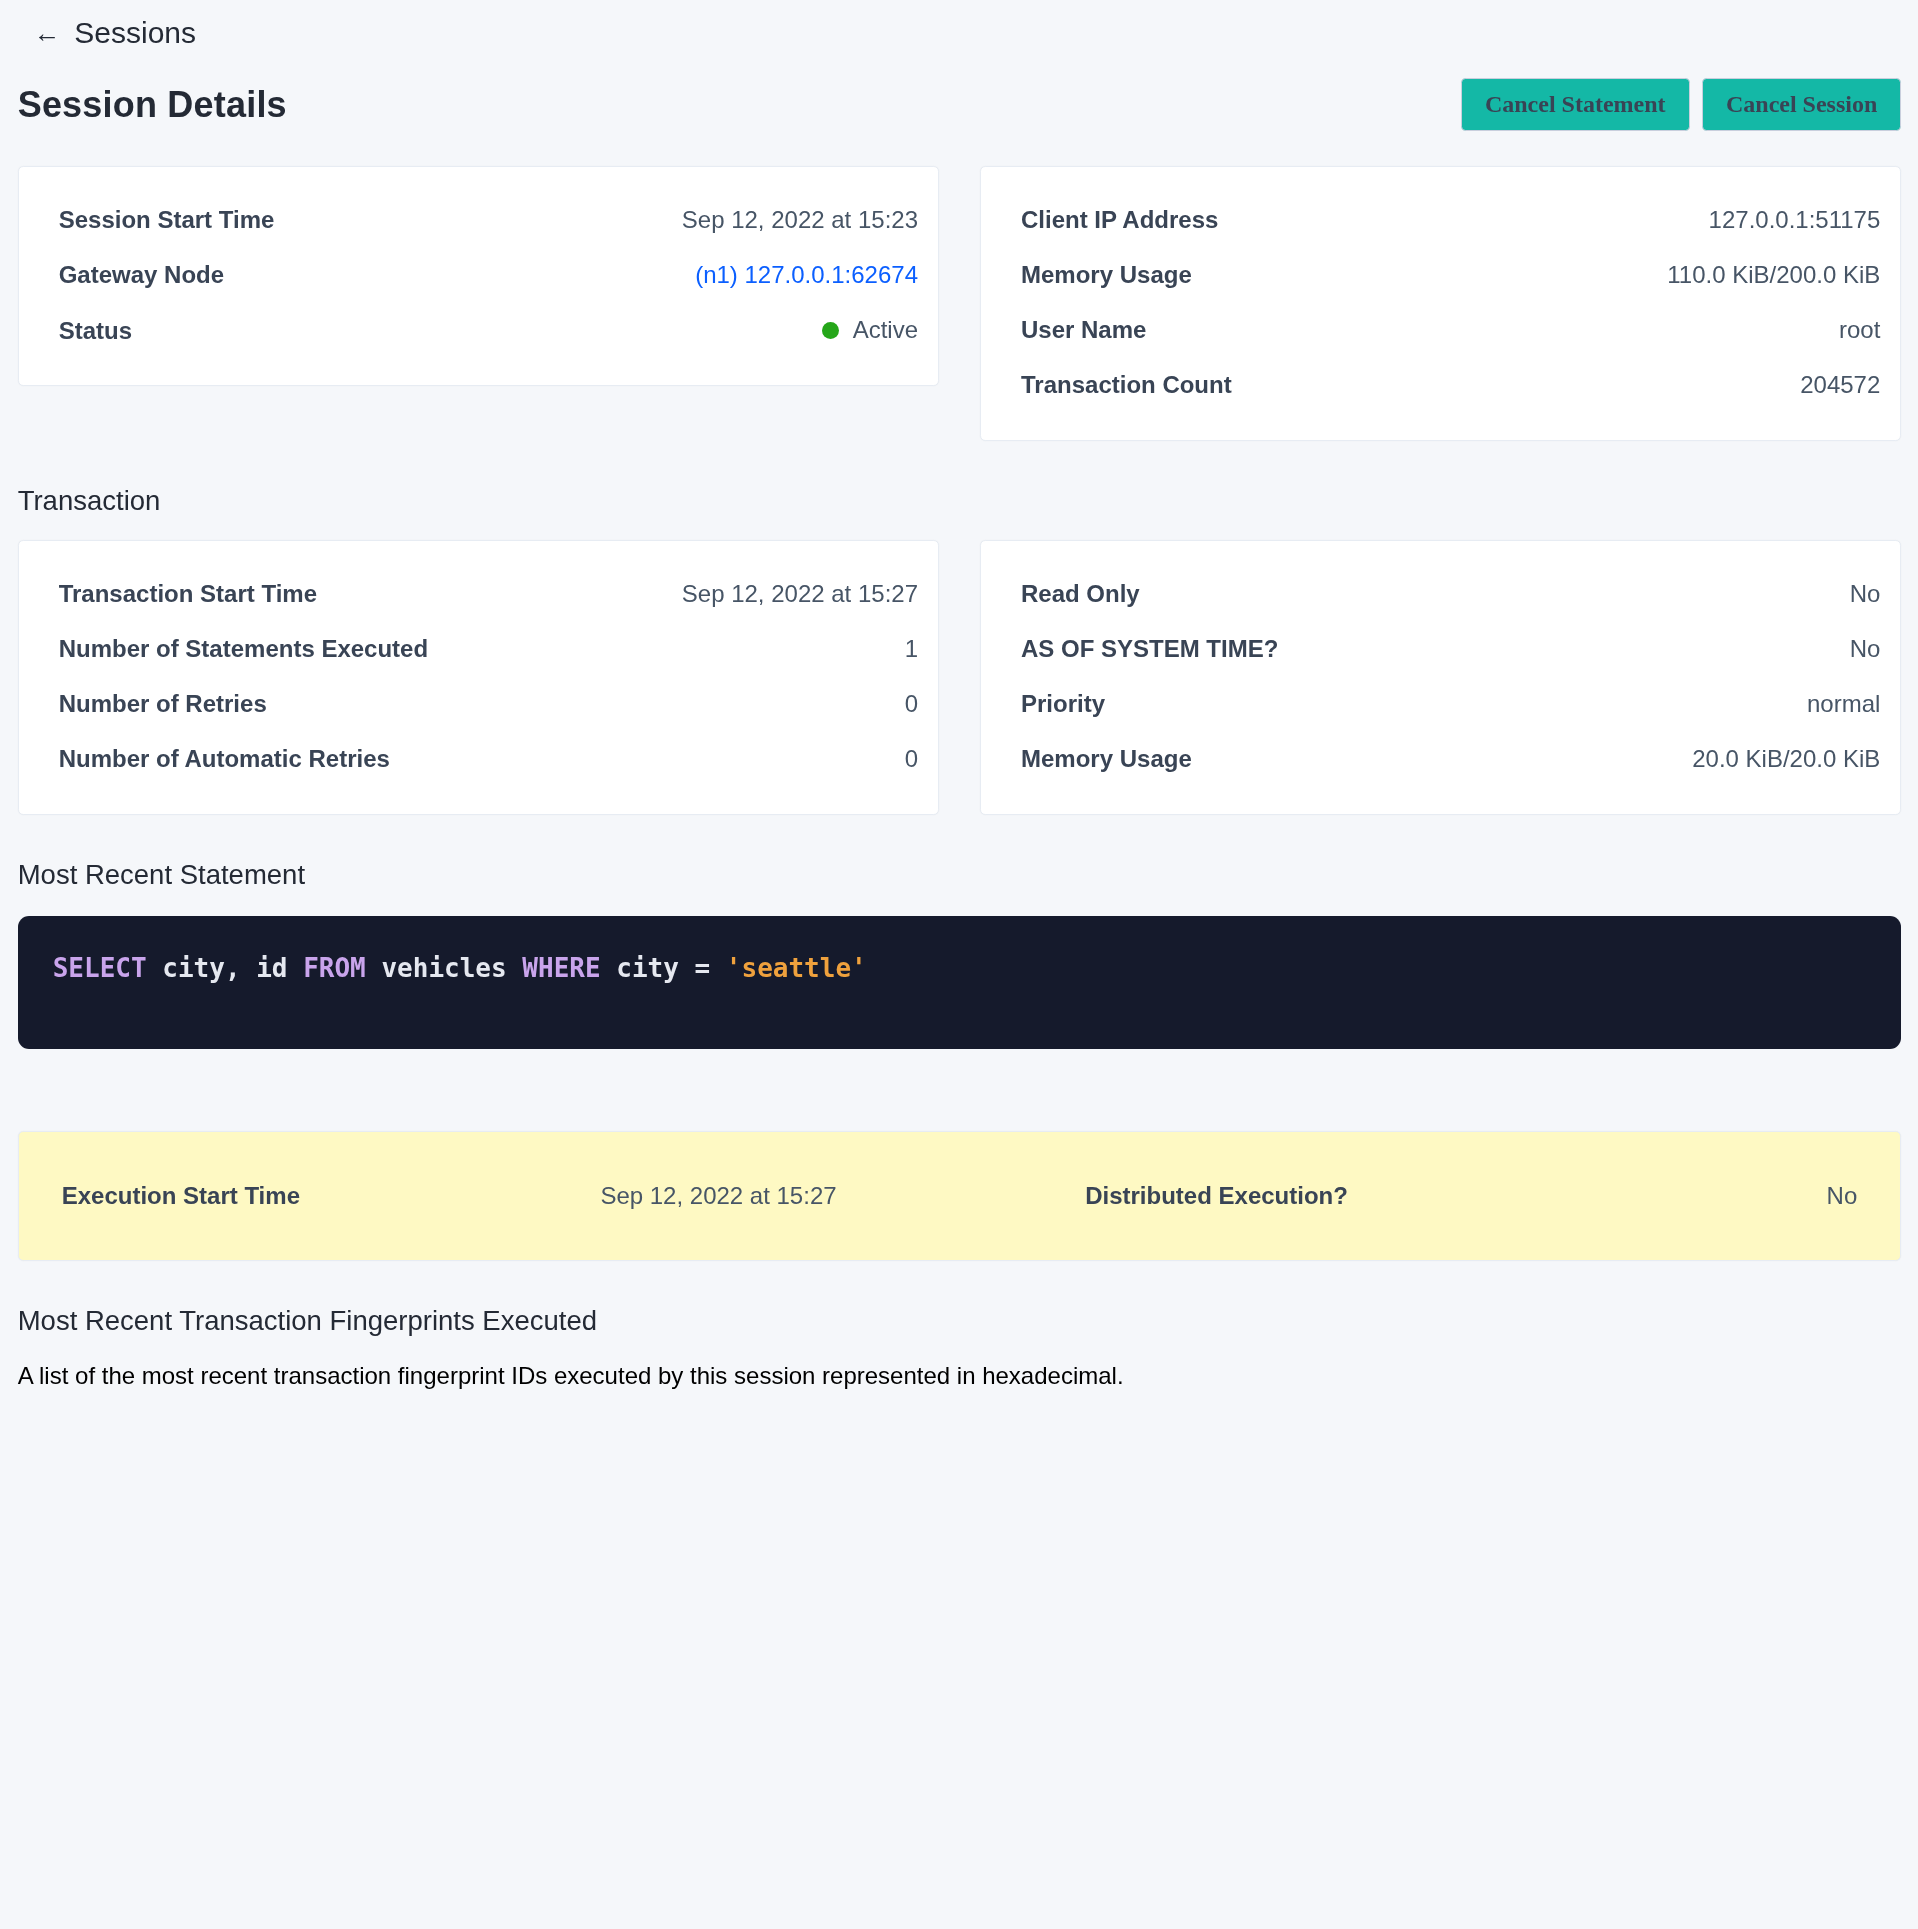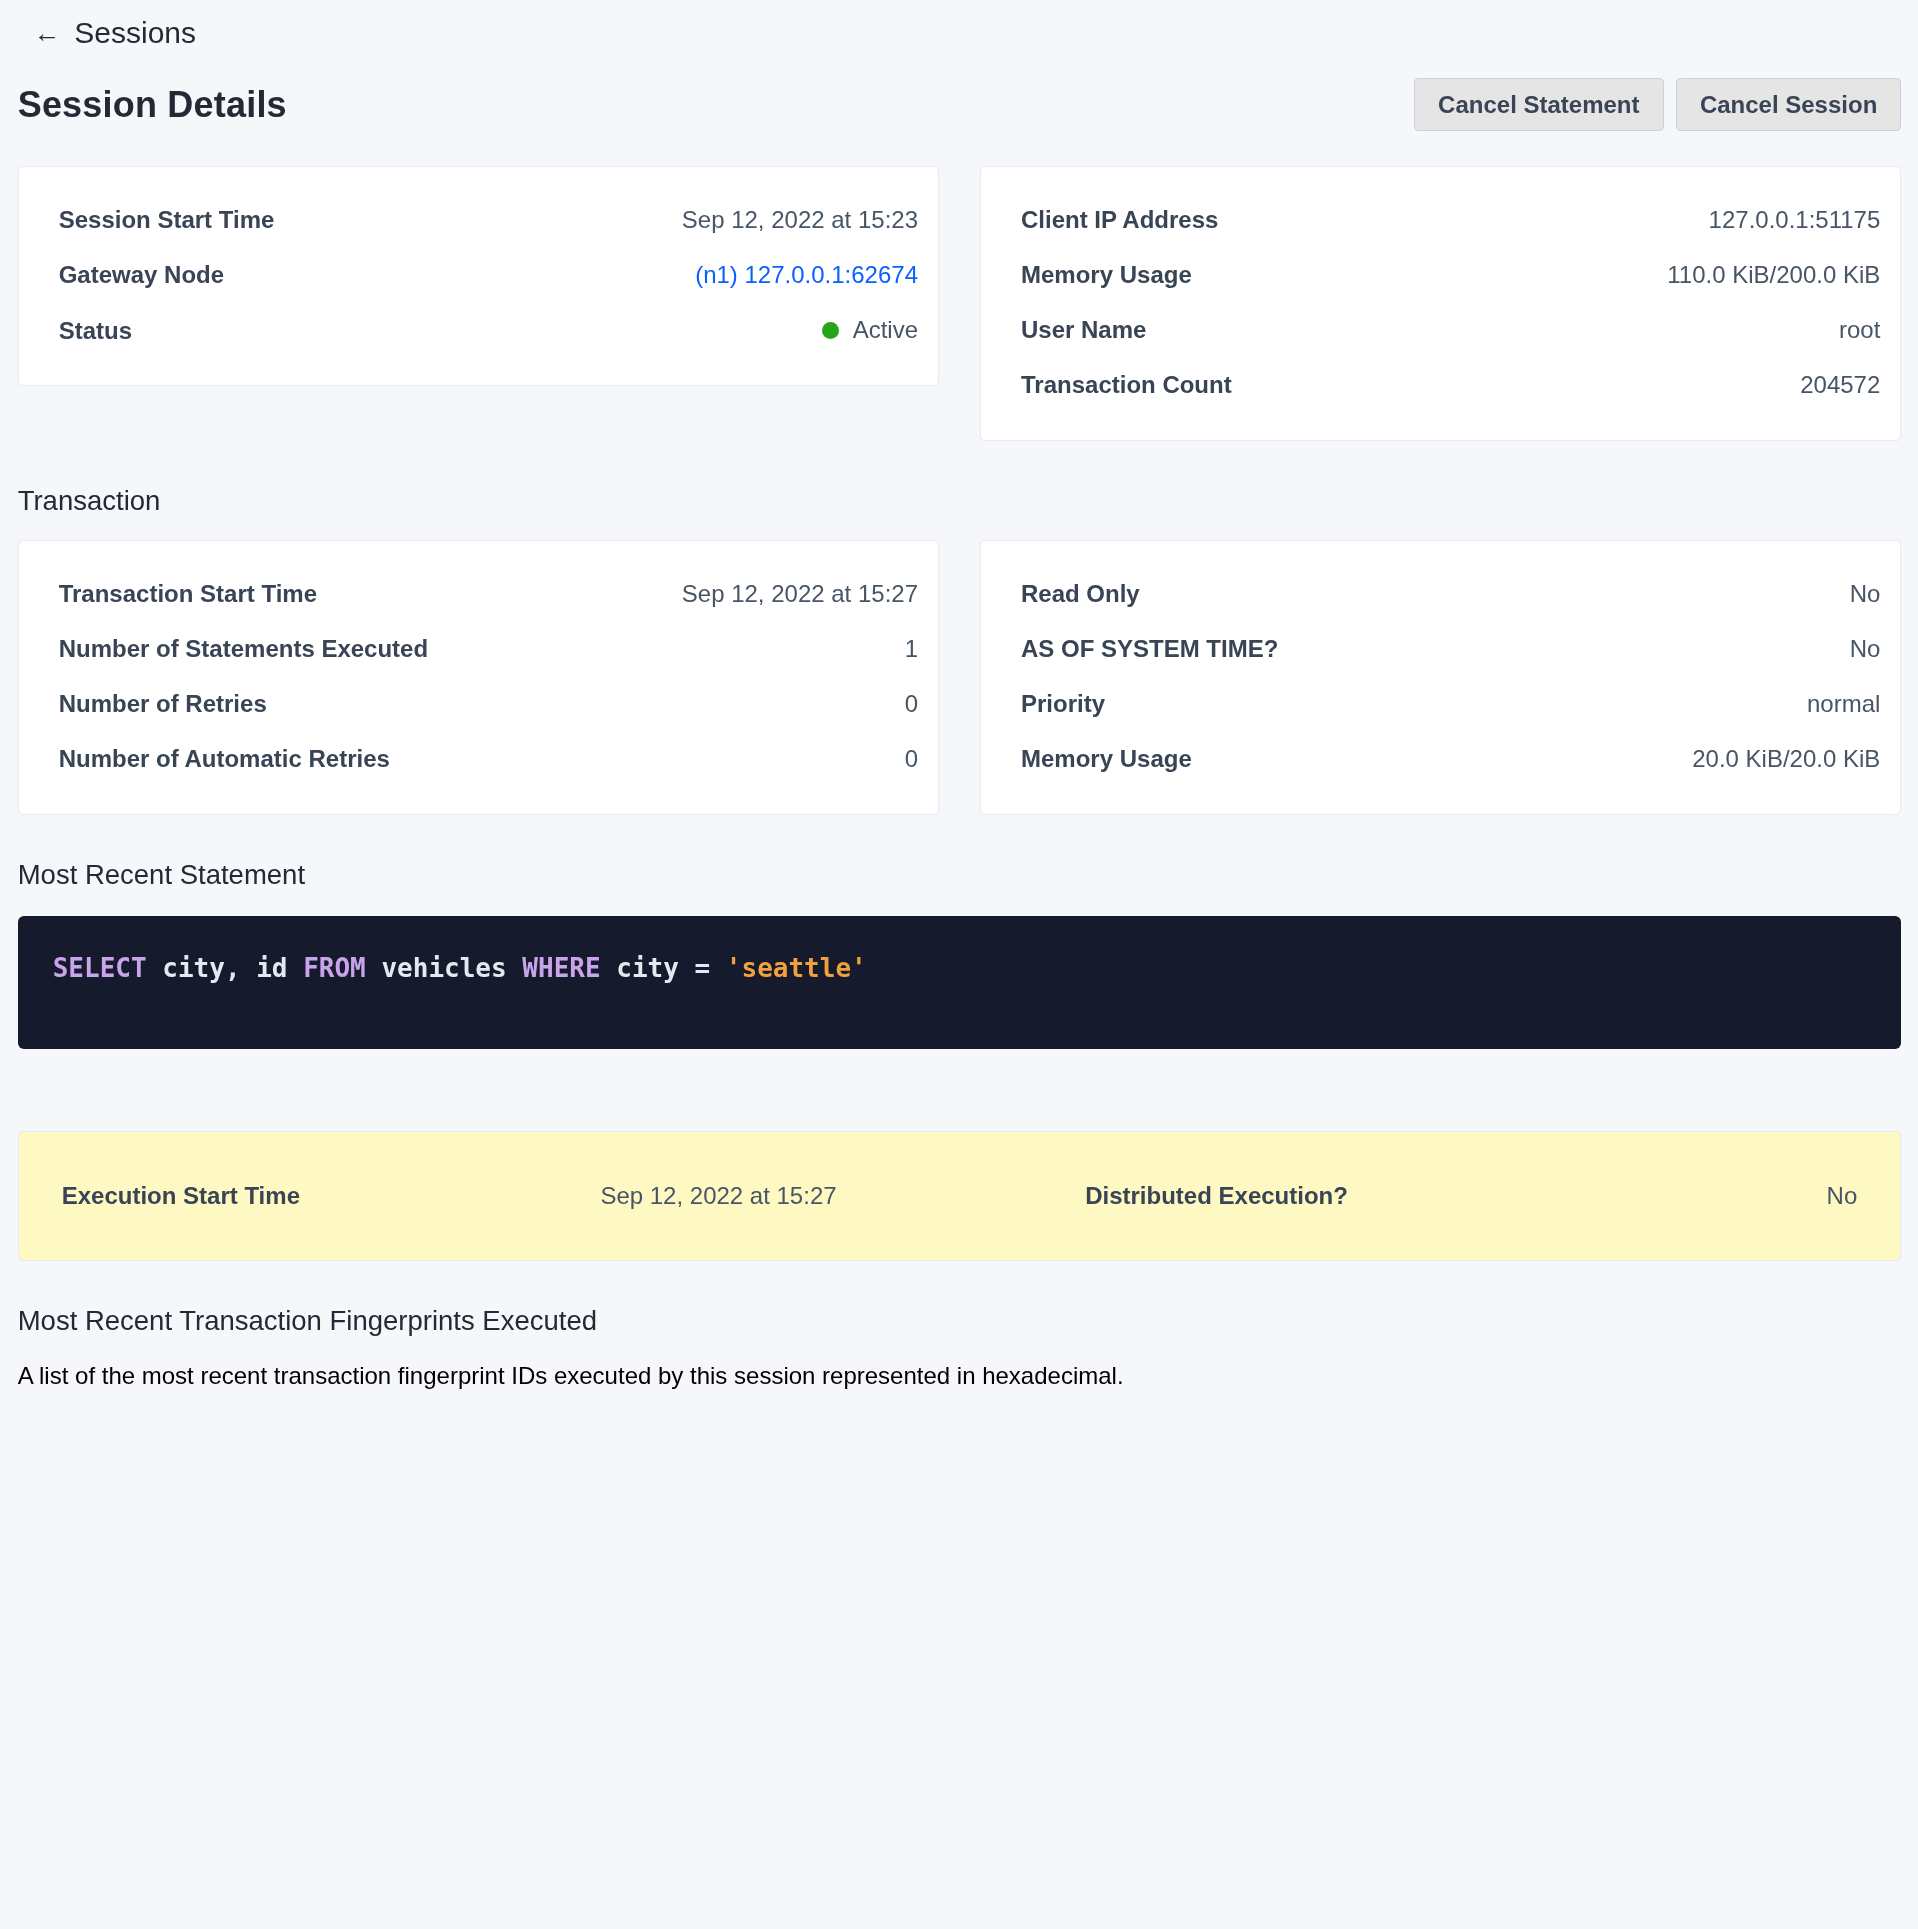--- a/index.html
+++ b/index.html
@@ -14,26 +14,26 @@
   
   .back-nav { display: flex; align-items: center; gap: 14px; padding: 8.9px 16px; }
   .back-arrow { font-size: 26.6px; color: #242A35; line-height: 1; cursor: pointer; }
   .back-link { font-size: 30px; color: #242A35; text-decoration: none; cursor: pointer; }
 
   
   .header-row { display: flex; justify-content: space-between; align-items: center; margin-top: 19.5px; }
   .page-title { font-size: 36px; font-weight: 700; color: #242A35; letter-spacing: 0.2px; }
   .btn-group { display: flex; gap: 12.4px; }
   .btn {
-    background: #e5e5e5;
+    background: #14b8a6;
     border: 0.9px solid #C9CFDD;
     border-radius: 4.4px;
     height: 53px;
     padding: 8px 23px;
-    font-family: Liberation Sans, sans-serif;
+    font-family: Liberation Serif, serif;
     font-size: 24px;
     font-weight: 700;
     color: #394455;
     cursor: pointer;
   }
 
   
   .cards-row { display: grid; grid-template-columns: 1fr 1fr; gap: 41px; align-items: start; margin-top: 35px; }
   .card {
     background: #FFFFFF;
@@ -52,21 +52,21 @@
   
   .section-title { font-size: 27.5px; font-weight: 400; color: #242A35; margin-top: 44px; }
   .section-sub { font-size: 24px; font-weight: 400; color: #000000; margin-top: 25px; }
 
   .cards-row.tight { margin-top: 23px; }
 
   
   .code-block {
     margin-top: 25px;
     background: #151A2C;
-    border-radius: 6px;
+    border-radius: 11px;
     padding: 35px 35px 64px 35px;
   }
   .code-line {
     font-family: "DejaVu Sans Mono", monospace;
     font-size: 26px;
     font-weight: 700;
     line-height: 34px;
     white-space: pre;
     color: #E5E8F0;
   }

